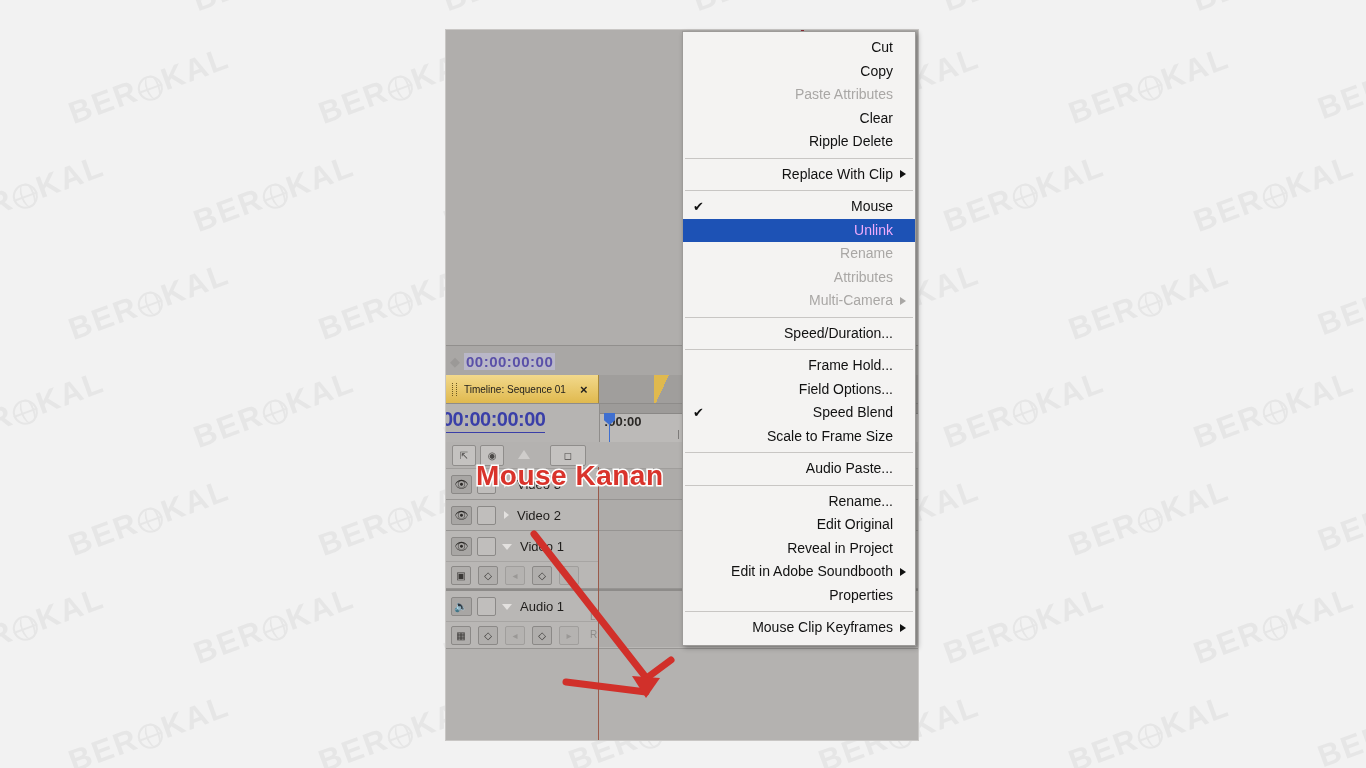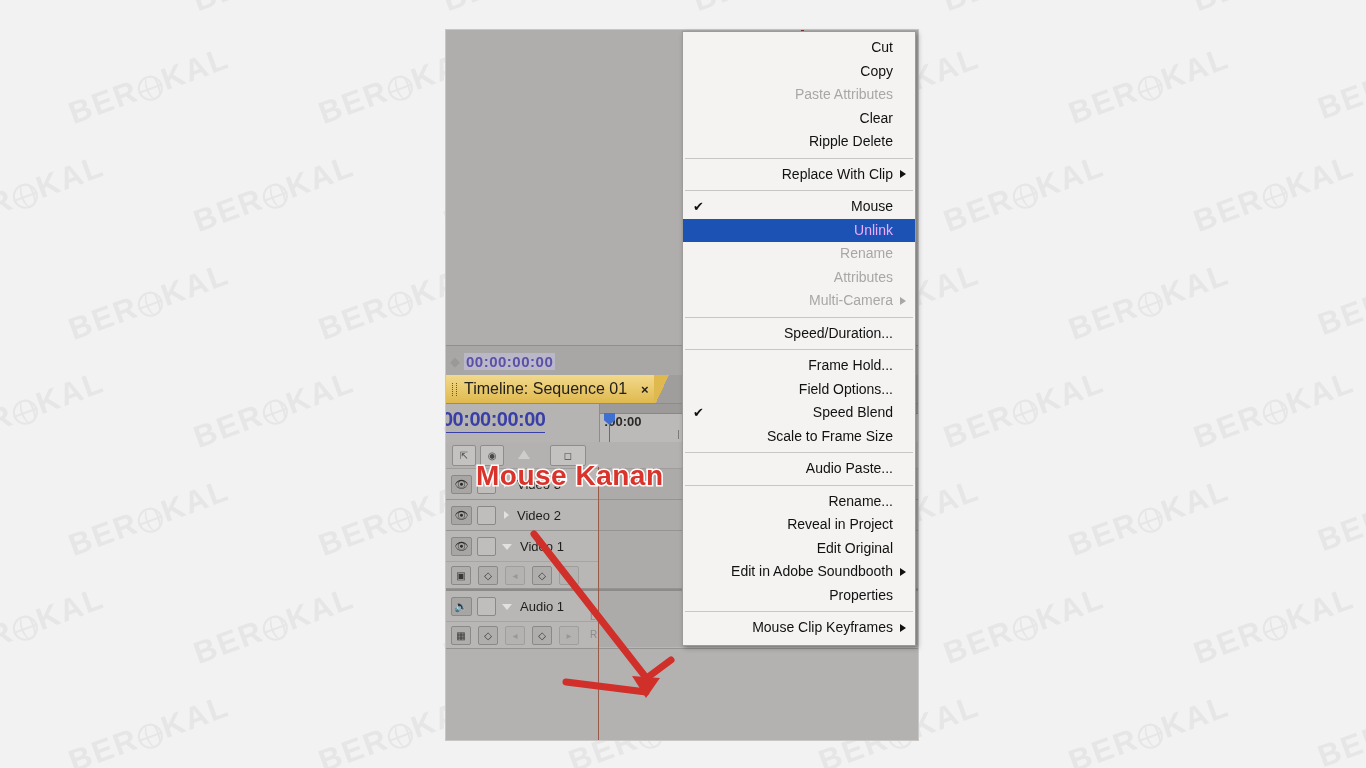--- a/index.html
+++ b/index.html
@@ -124,21 +124,21 @@
     padding: 0 10px 0 6px;
     box-sizing: border-box;
   }
   #tab-grip {
     width: 3px; height: 13px;
     border-left: 1px dotted #6e5a20;
     border-right: 1px dotted #6e5a20;
     margin-right: 7px;
   }
   #timeline-tab-label {
-    font-size: 16px; color: #23211e; white-space: nowrap;
+    font-size: 10px; color: #23211e; white-space: nowrap;
   }
   #timeline-tab-close {
     margin-left: 14px; font-size: 13px; font-weight: 700;
     color: #23211e; cursor: pointer;
   }
   #tab-corner {
     position: absolute; left: 208px; top: 0;
     width: 18px; height: 28px;
     background: linear-gradient(115deg, #e0b94e 0 48%, #a09e9c 48% 100%);
   }
@@ -636,22 +636,22 @@
     <div class="menu-item"><span>Speed/Duration...</span></div>
     <div class="menu-sep"></div>
     <div class="menu-item"><span>Frame Hold...</span></div>
     <div class="menu-item"><span>Field Options...</span></div>
     <div class="menu-item"><span class="check">✔</span><span>Speed Blend</span></div>
     <div class="menu-item"><span>Scale to Frame Size</span></div>
     <div class="menu-sep"></div>
     <div class="menu-item"><span>Audio Paste...</span></div>
     <div class="menu-sep"></div>
     <div class="menu-item"><span>Rename...</span></div>
+    <div class="menu-item"><span>Edit Original</span></div>
     <div class="menu-item"><span>Reveal in Project</span></div>
-    <div class="menu-item"><span>Edit Original</span></div>
     <div class="menu-item"><span>Edit in Adobe Soundbooth</span><span class="submenu-arrow"></span></div>
     <div class="menu-item"><span>Properties</span></div>
     <div class="menu-sep"></div>
     <div class="menu-item"><span>Mouse Clip Keyframes</span><span class="submenu-arrow"></span></div>
   </div>
 
 <svg id="arrow-layer" viewBox="0 0 472 710">
   <g stroke="#d1302a" stroke-width="7" fill="none" stroke-linecap="round">
     <line x1="88" y1="504" x2="198" y2="645"></line>
     <line x1="225" y1="630" x2="198" y2="650"></line>

